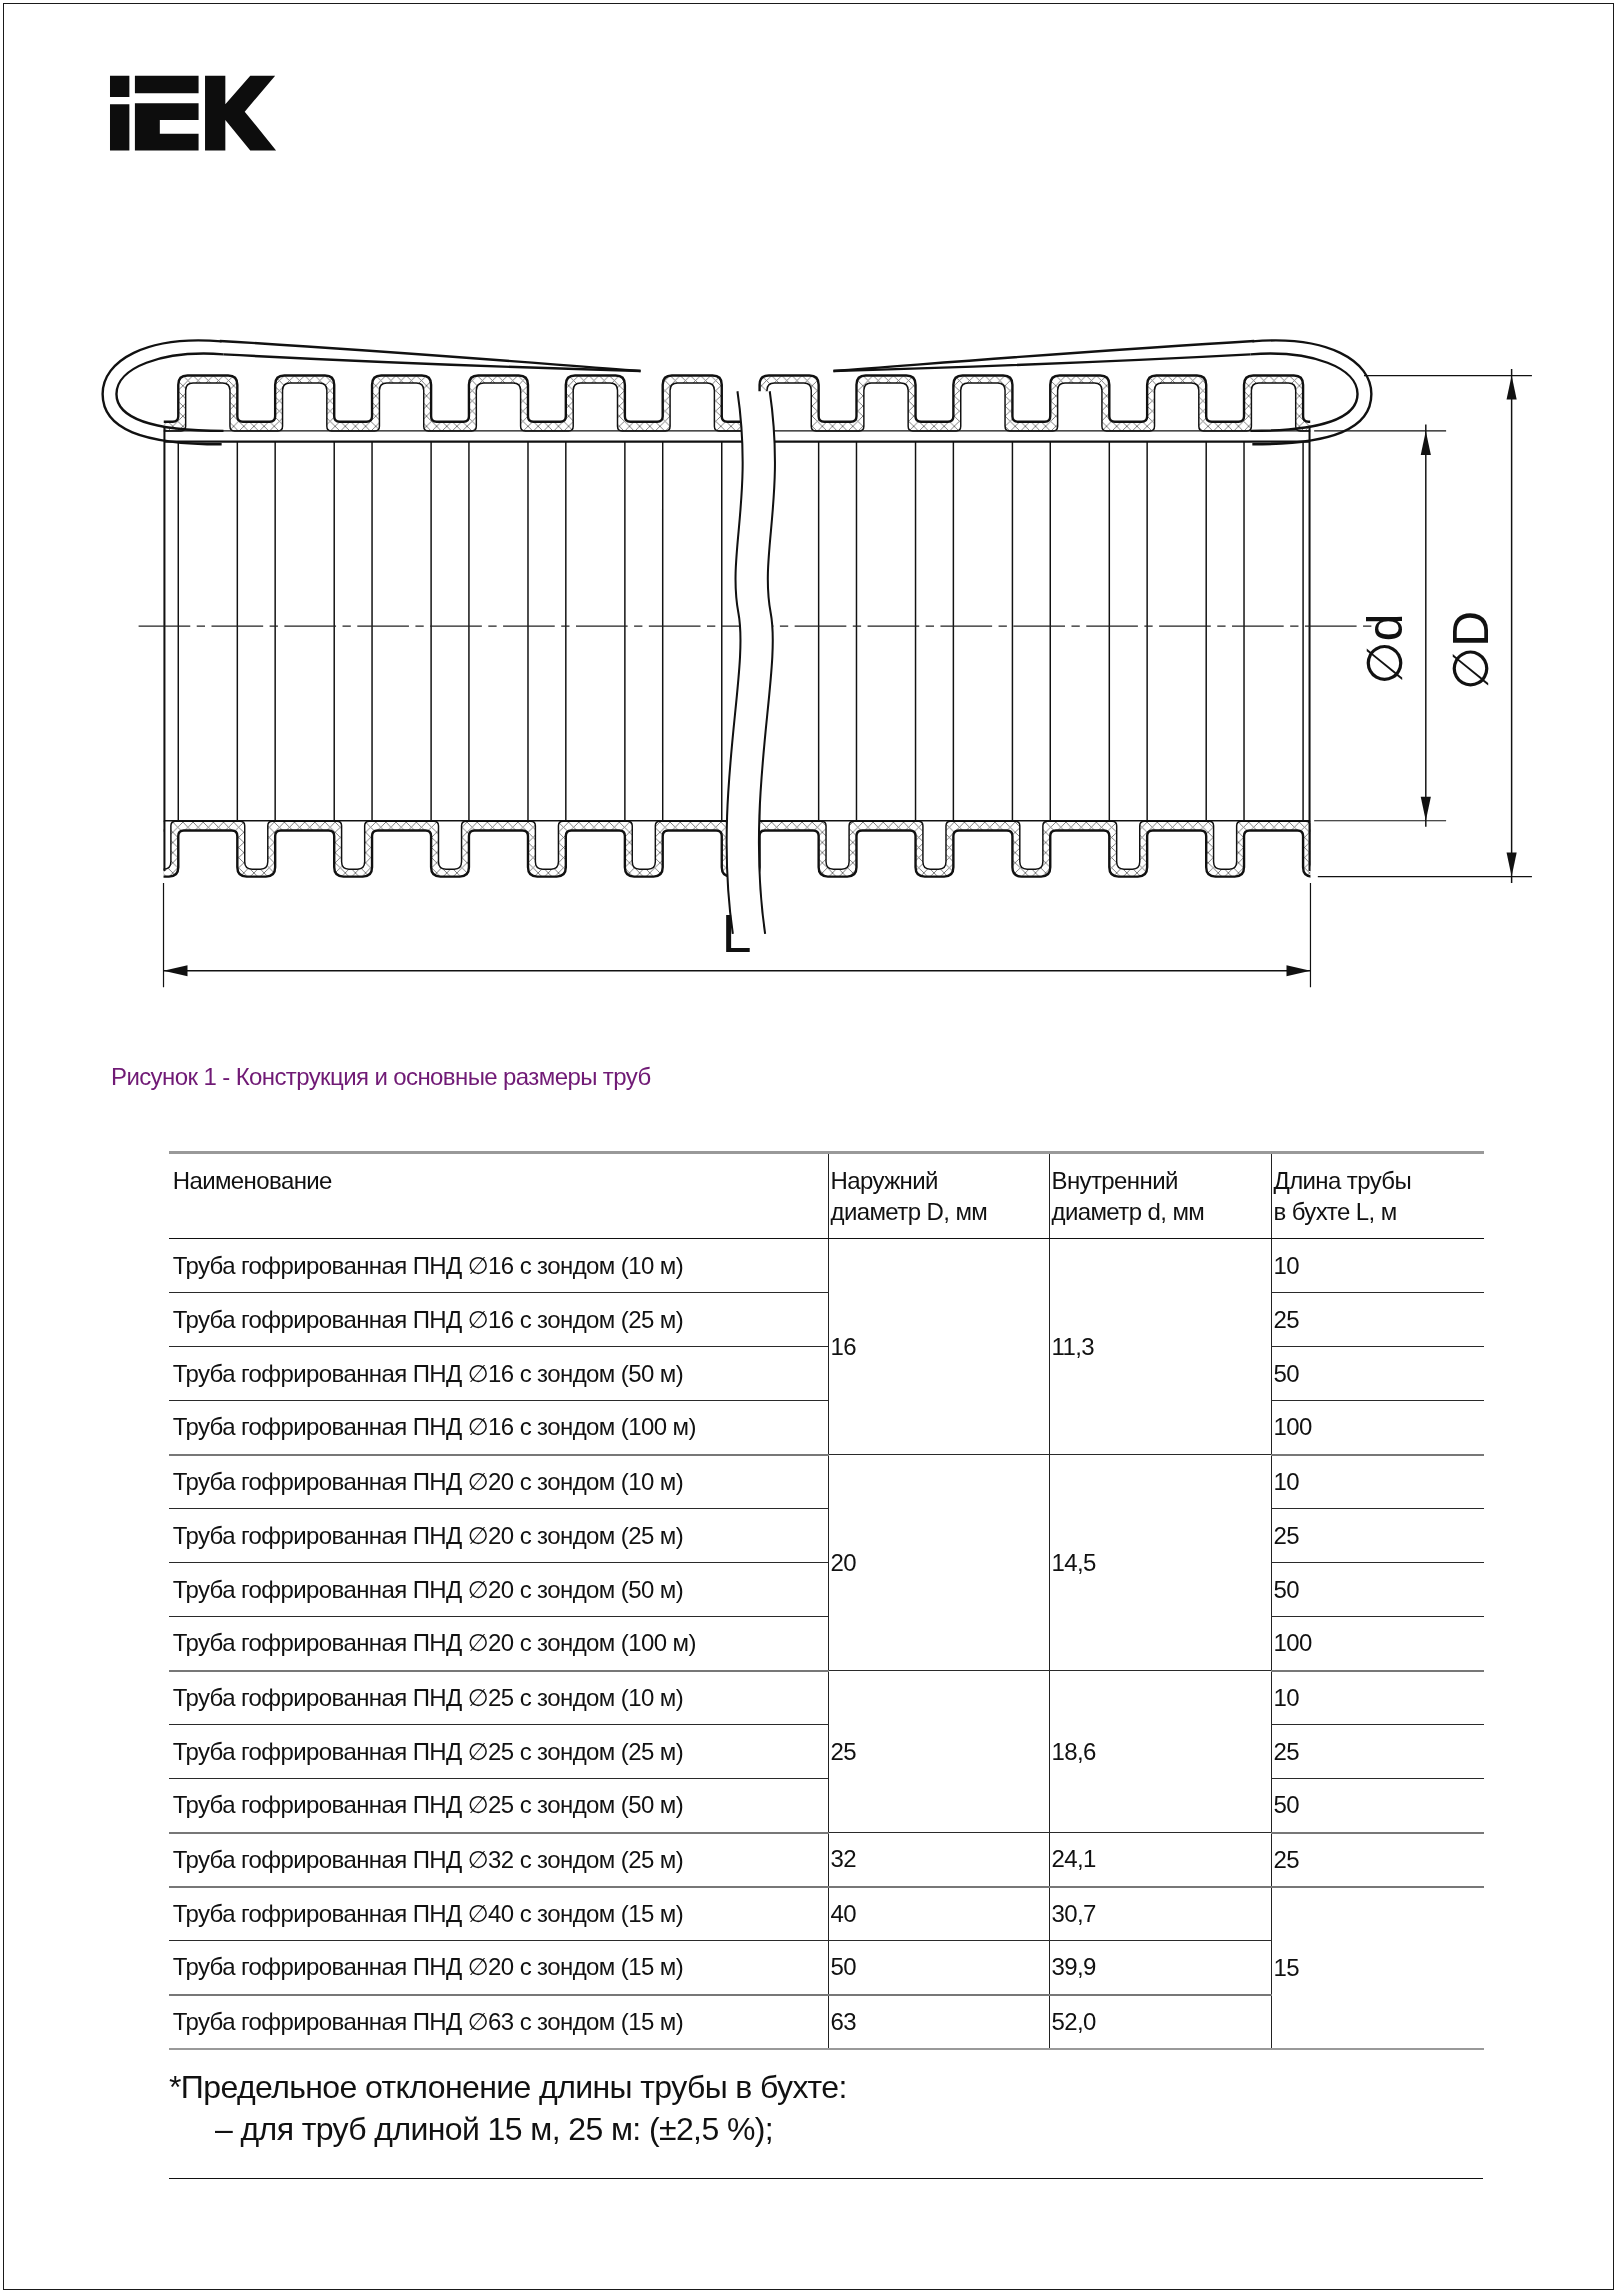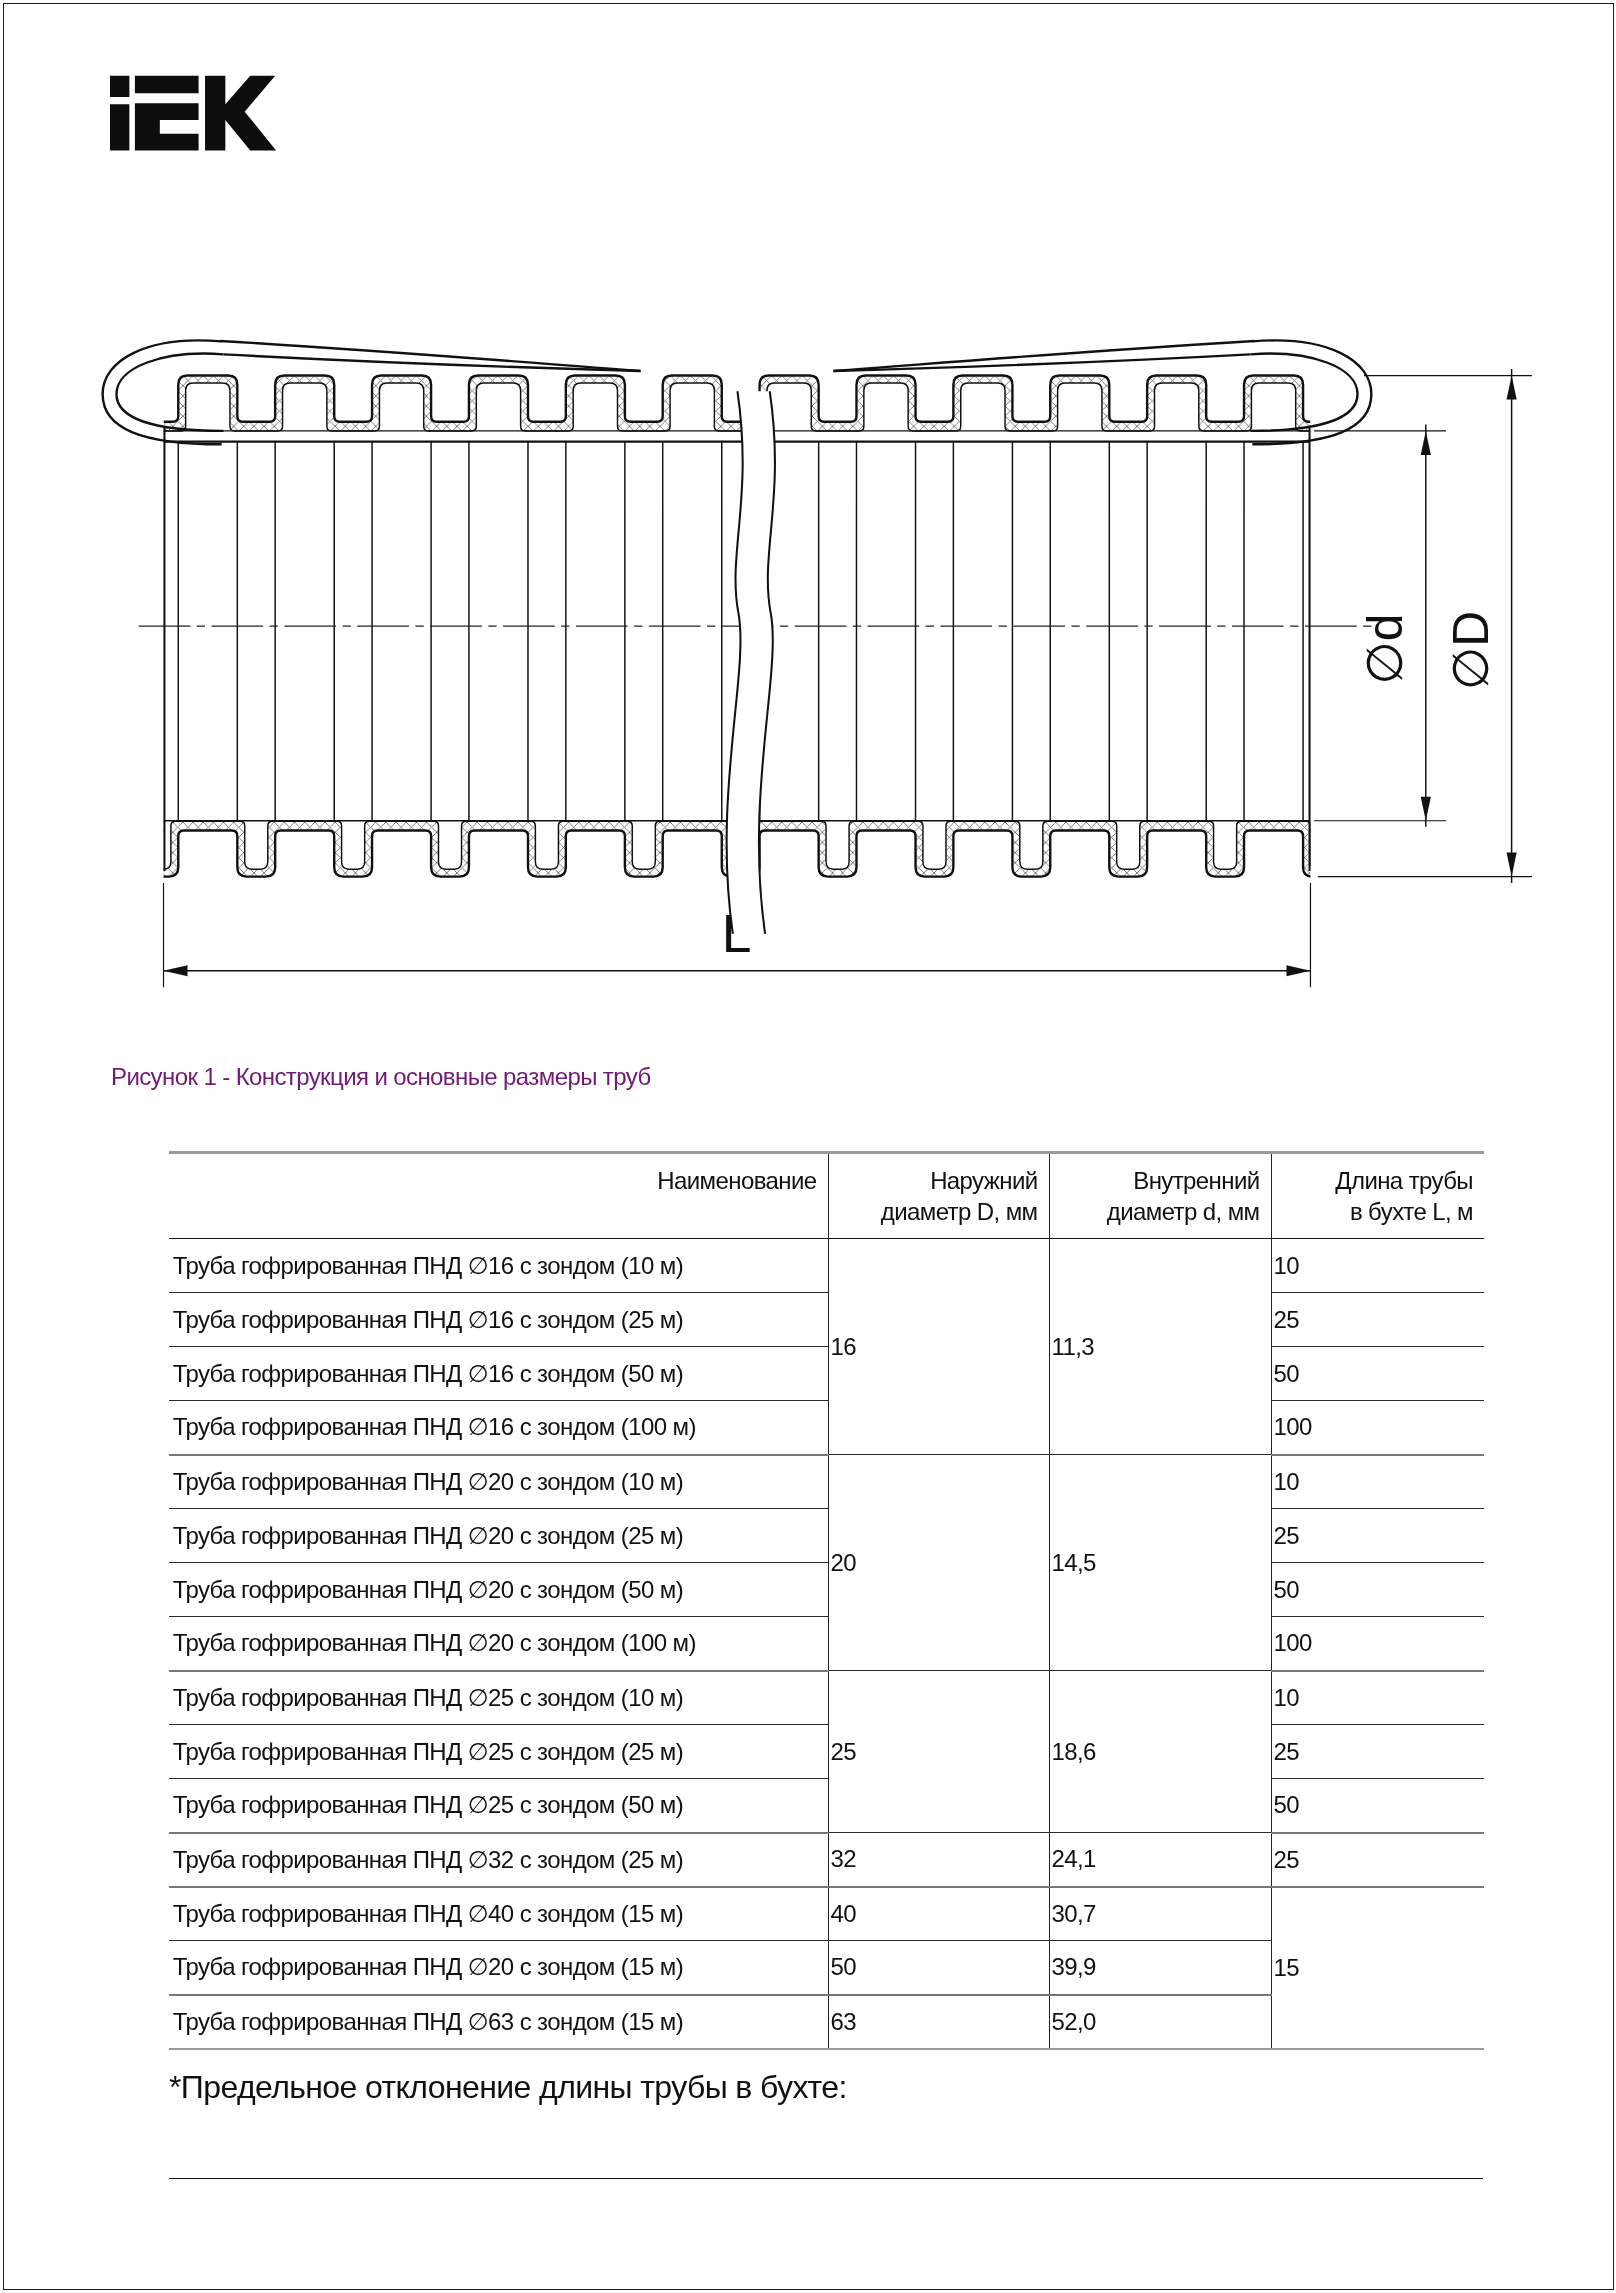--- a/index.html
+++ b/index.html
@@ -23,21 +23,21 @@
     position:absolute;left:169px;top:1151px;width:1314px;
     border-collapse:collapse;table-layout:fixed;
     border-top:3.7px solid #999;border-bottom:2.8px solid #999;
     font-size:24px;
   }
   .spec-table col.c-name{width:659px;}
   .spec-table col.c-outer{width:221px;}
   .spec-table col.c-inner{width:222px;}
   .spec-table col.c-len{width:213px;}
   .spec-table th{
-    font-weight:normal;text-align:right;vertical-align:top;
+    font-weight:normal;text-align:left;vertical-align:top;
     padding:11px 11px 9.2px 3.7px;height:86px;box-sizing:border-box;
     border-bottom:1.8px solid #111;line-height:31px;white-space:pre-line;
   }
   .spec-table th.v, .spec-table td.v{border-left:1.8px solid #222;padding-left:2px;}
   .spec-table td{
     height:54px;box-sizing:border-box;vertical-align:middle;
     padding:1.8px 7.4px 1.8px 3.7px;border-bottom:1.4px solid #2a2a2a;
   }
   .spec-table tr.group-end td{border-bottom:2.8px double #777;margin-left:16px;}
   .footnote{position:absolute;left:169px;top:2066px;font-size:32px;line-height:42px;}
@@ -224,16 +224,17 @@
       <tr>
         <td>Труба гофрированная ПНД ∅63 с зондом (15 м)</td>
         <td class="v">63</td>
         <td class="v">52,0</td>
       </tr>
     </tbody>
 </table>
 
 <div class="footnote">
   <div>*Предельное отклонение длины трубы в бухте:</div>
+  <div class="fn-item">– для труб длиной 15 м, 25 м: (±2,5 %);</div>
 </div>
 
 <div class="bottom-rule"></div>
 
 
 </body></html>

